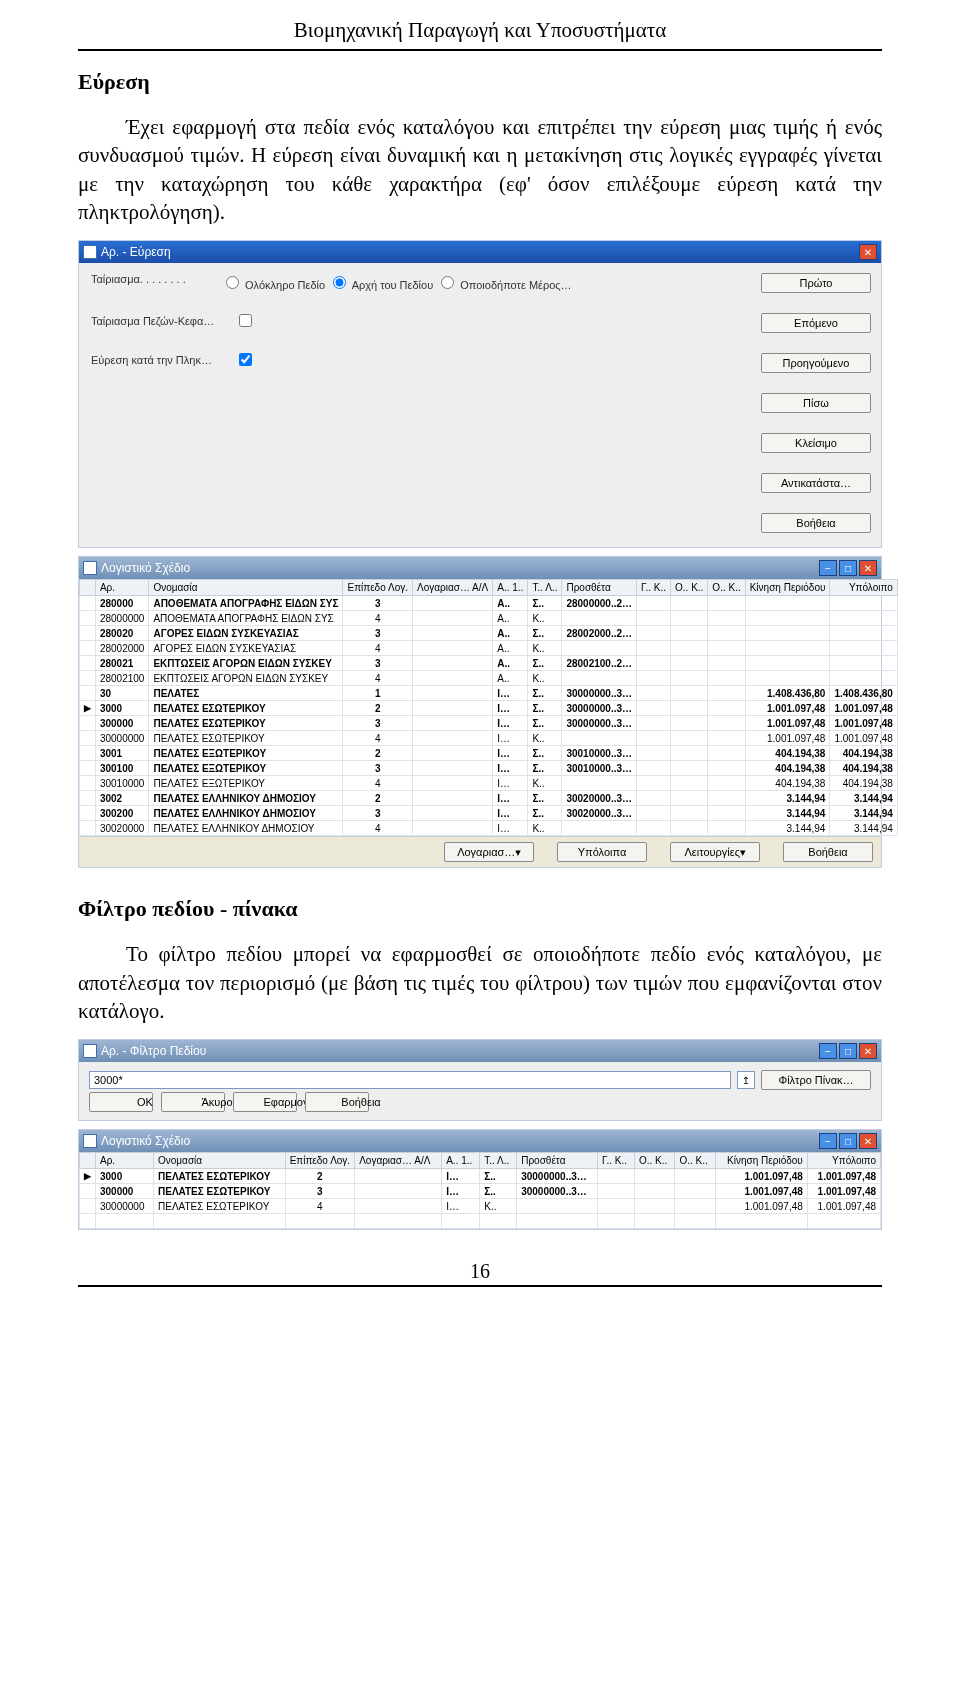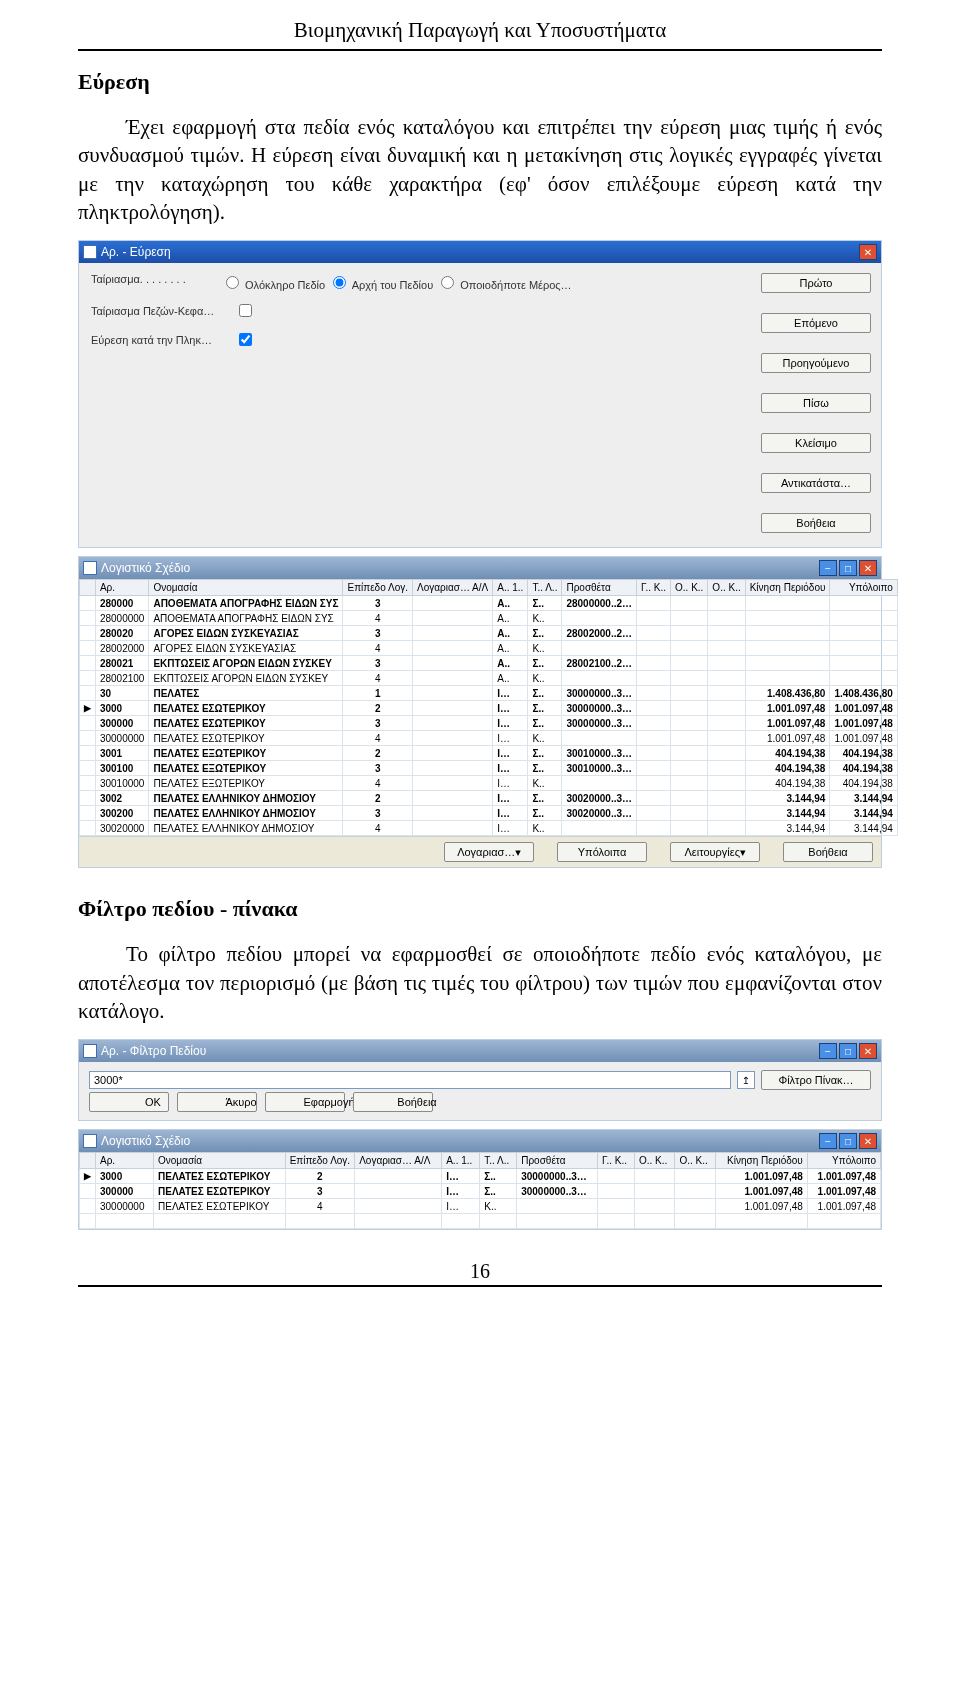--- a/index.html
+++ b/index.html
@@ -76,21 +76,21 @@
 
   
   .dlg-body { background:#eeeeee; padding:10px 10px 14px 12px; display:flex; gap:12px; }
   .dlg-left { flex:1; font-size:11px; color:#333; }
   .dlg-right { width:110px; display:flex; flex-direction:column; gap:20px; }
   .row-field { display:flex; align-items:center; margin-bottom:8px; }
   .row-field .lbl { width:130px; }
   .row-field input[type=text] {
     width:220px; height:18px; border:1px solid #7a9ac0; font-size:11px; padding:0 4px;
   }
-  .chk-line { display:flex; align-items:center; gap:14px; margin-top:10px;}
+  .chk-line { display:flex; align-items:center; gap:14px; margin-top:20px;}
   .chk-line .lbl { width:130px; font-size:11px;}
   .btn {
     height:20px; border:1px solid #8a8a8a; background:#f4f4f0;
     font-size:11px; display:flex; align-items:center; justify-content:center;
     border-radius:2px;
   }
 
   
   .plan-body { background:#fff; }
   .grid {
@@ -122,21 +122,21 @@
     padding:5px 8px; background:#ece9d8; border-top:1px solid #c8d0da;align-items:center;
   }
   .toolbar-bottom .btn { width:90px; }
 
   
   .filter-body { background:#eeeeee; padding:8px 10px; }
   .filter-body .top { display:flex; align-items:center; gap:6px; margin-bottom:2px; }
   .filter-body input[type=text]{ flex:1; height:18px; border:1px solid #7a9ac0; font-size:11px; padding:0 4px; }
   .filter-body .icon-sq { width:18px; height:18px; border:1px solid #7a9ac0; background:#fff; display:flex; align-items:center; justify-content:center; font-size:10px;}
   .filter-body .btn-row { display:flex; gap:8px; }
-  .filter-body .btn-row .btn { width:80px;padding-left:48px; }
+  .filter-body .btn-row .btn { width:64px;padding-left:48px; }
 
   .disabled-label { color:#9a9a9a; }
 
   .app-icon {
     width:14px; height:14px; background:#fff; display:inline-block;
     border:1px solid #3b6fb5;
   }
 </style>
 </head>
 <body>

